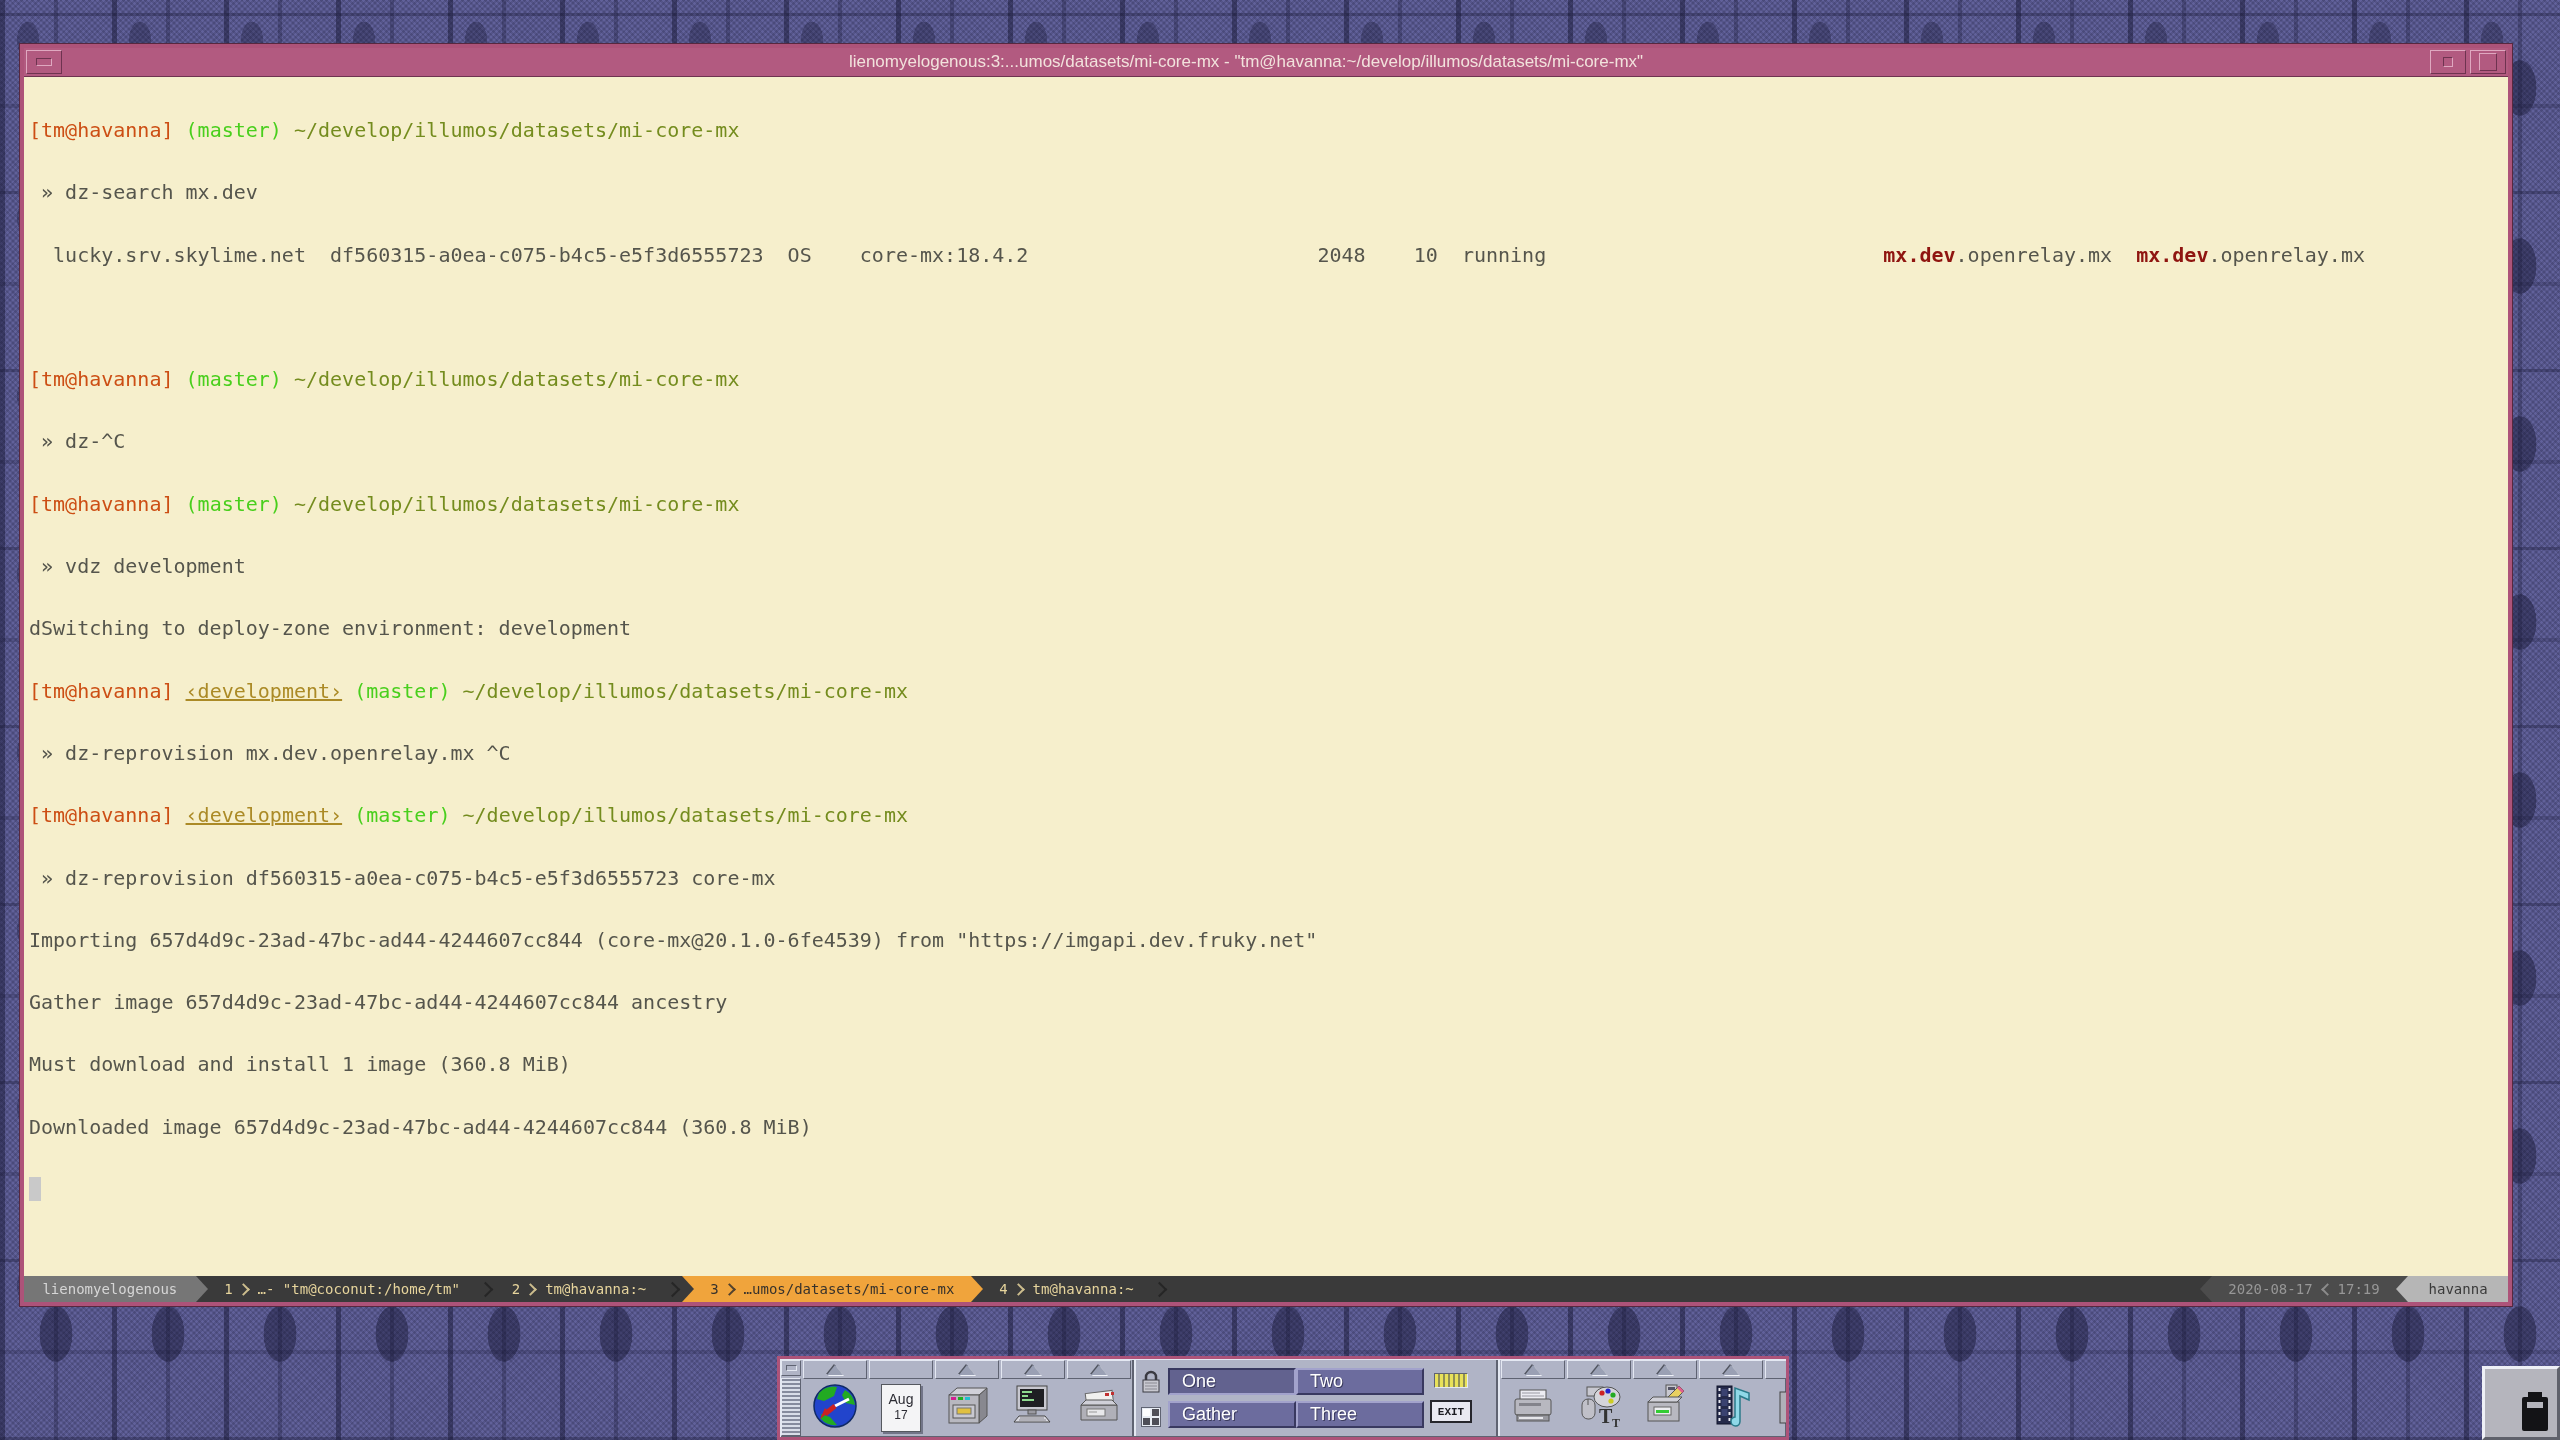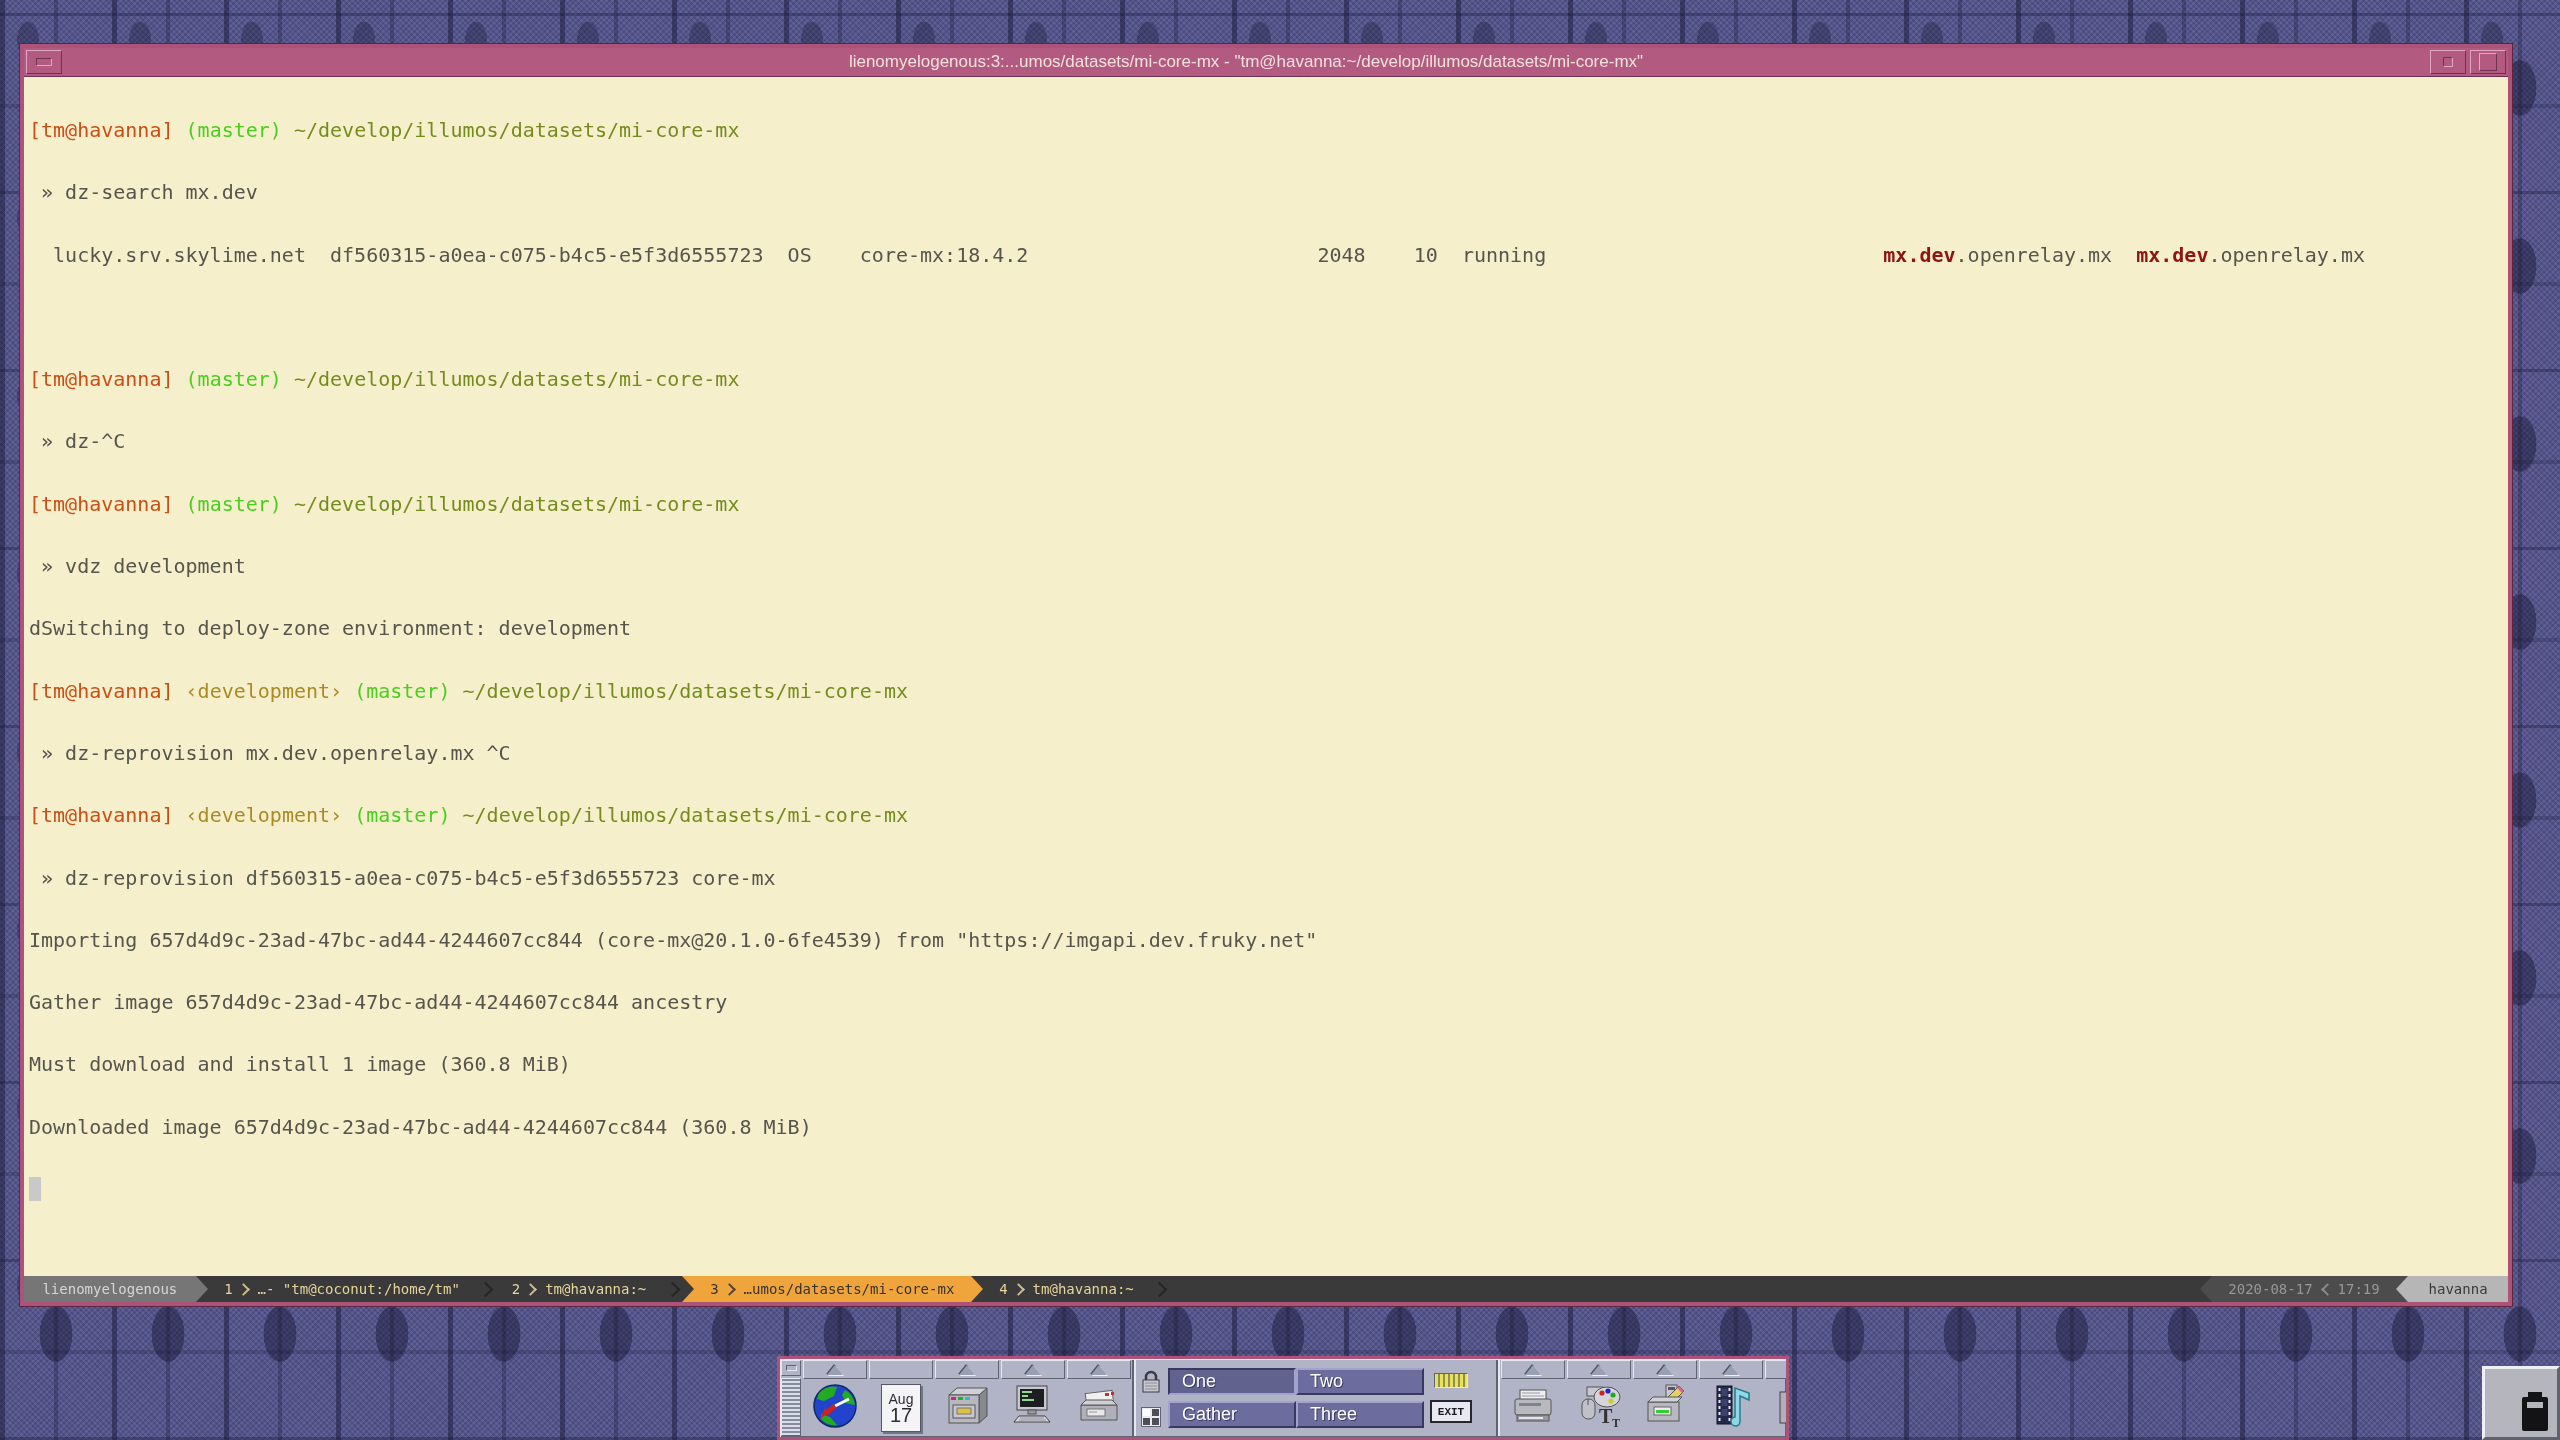--- a/index.html
+++ b/index.html
@@ -45,21 +45,21 @@
   .tb-sq-lg{width:16px;height:16px;border:1px solid;border-color:var(--frame-light) var(--frame-dark) var(--frame-dark) var(--frame-light);}
   .tb-title{flex:1;display:flex;align-items:center;justify-content:center;color:var(--title-fg);
     font-size:17px;letter-spacing:0;white-space:nowrap;overflow:hidden;}
 
   .term-body{flex:1;display:flex;flex-direction:column;background:var(--term-bg);min-height:0;}
   .term-text{flex:1;padding:3px 0 0 5px;font-family:"DejaVu Sans Mono","Liberation Mono",monospace;
     font-size:20px;line-height:24.3px;color:var(--term-fg);white-space:pre;overflow:hidden;}
   .tline{height:24.3px;margin-top:38px;}
   .c-host{color:var(--c-host);}
   .c-branch{color:var(--c-branch);}
-  .c-env{color:var(--c-env);}
+  .c-env{color:var(--c-env);text-decoration:underline;}
   .c-path{color:var(--c-path);}
   .c-red{color:var(--c-red);font-weight:bold;}
   .c-cursor{background:var(--c-cursor);}
 
   
   .tmux{flex:0 0 26px;height:26px;background:var(--tmux-bg);display:flex;align-items:stretch;
     font-family:"DejaVu Sans Mono","Liberation Mono",monospace;font-size:14px;white-space:pre;overflow:hidden;}
   .seg{display:flex;align-items:center;}
   .seg.session{background:var(--tmux-session-bg);color:var(--tmux-session-fg);padding:0 10px;}
   .tri{width:0;height:0;border-top:13px solid transparent;border-bottom:13px solid transparent;flex:0 0 auto;}
@@ -114,21 +114,21 @@
   .exit-btn{width:38px;height:19px;background:#e9e9f1;border:2px solid #26262c;color:#1c1c22;
     font-family:"Liberation Mono",monospace;font-size:11px;font-weight:bold;display:flex;align-items:center;justify-content:center;letter-spacing:0;}
   .four-pane{width:20px;height:20px;background:#e8ecf4;border:1px solid var(--panel-sh);
     display:grid;grid-template-columns:1fr 1fr;grid-template-rows:1fr 1fr;gap:2px;padding:1px;box-sizing:border-box;}
   .four-pane div{background:#4e4e58;}
   .four-pane div:first-child{background:#fdfdff;}
 
   .cal{width:38px;height:46px;background:#f4f4f6;border:1px solid #55585f;box-shadow:2px 2px 0 rgba(40,40,60,.45);
     display:flex;flex-direction:column;align-items:center;justify-content:center;color:#2c2c34;}
   .cal-m{font-size:14px;line-height:15px;}
-  .cal-d{font-size:20px;line-height:17px;}
+  .cal-d{font-size:12px;line-height:17px;}
 
   
   .tray{position:absolute;left:2482px;top:1366px;width:78px;height:74px;background:#b5b5bd;
     border:3px solid;border-color:#eef0f6 #5f616b #5f616b #eef0f6;box-sizing:border-box;}
   .tray svg{position:absolute;right:2px;bottom:2px;}
 </style>
 </head>
 <body>
 
 <div class="screen">

